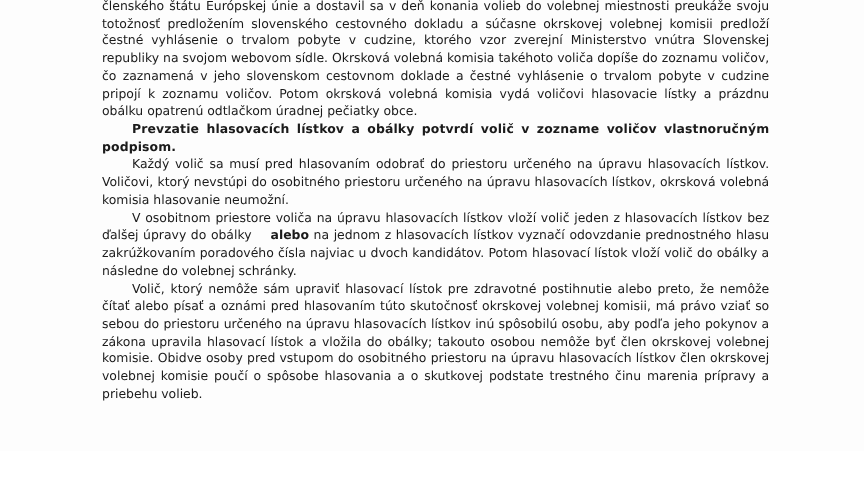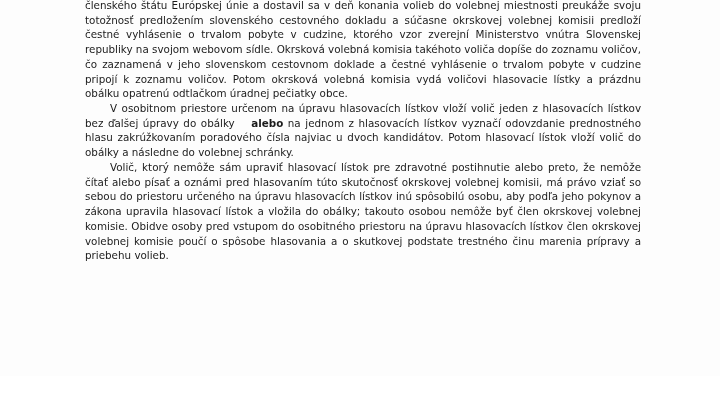--- a/index.html
+++ b/index.html
@@ -52,24 +52,26 @@
   }
 </style>
 </head>
 <body>
 
 <div class="page">
   <div class="text-column">
 
     <p class="para no-indent">členského štátu Európskej únie a dostavil sa v deň konania volieb do volebnej miestnosti preukáže svoju totožnosť predložením slovenského cestovného dokladu a súčasne okrskovej volebnej komisii predloží čestné vyhlásenie o trvalom pobyte v cudzine, ktorého vzor zverejní Ministerstvo vnútra Slovenskej republiky na svojom webovom sídle. Okrsková volebná komisia takéhoto voliča dopíše do zoznamu voličov, čo zaznamená v jeho slovenskom cestovnom doklade a čestné vyhlásenie o trvalom pobyte v cudzine pripojí k zoznamu voličov. Potom okrsková volebná komisia vydá voličovi hlasovacie lístky a prázdnu obálku opatrenú odtlačkom úradnej pečiatky obce.</p>
 
+    <p class="para bold-block">Prevzatie hlasovacích lístkov a obálky potvrdí volič v zozname voličov vlastnoručným podpisom.</p>
 
+    <p class="para">Každý volič sa musí pred hlasovaním odobrať do priestoru určeného na úpravu hlasovacích lístkov. Voličovi, ktorý nevstúpi do osobitného priestoru určeného na úpravu hlasovacích lístkov, okrsková volebná komisia hlasovanie neumožní.</p>
 
     <p class="para">
-      <span>V osobitnom priestore určenom na úpravu hlasovacích lístkov vloží volič jeden z hlasovacích lístkov bez ďalšej úpravy do obálky </span><b class="bold-run">alebo</b><span> na jednom z hlasovacích lístkov vyznačí odovzdanie prednostného hlasu zakrúžkovaním poradového čísla najviac u dvoch kandidátov. Potom hlasovací lístok vloží volič do obálky a následne do volebnej schránky.</span>
+      <span>V osobitnom priestore voliča na úpravu hlasovacích lístkov vloží volič jeden z hlasovacích lístkov bez ďalšej úpravy do obálky </span><b class="bold-run">alebo</b><span> na jednom z hlasovacích lístkov vyznačí odovzdanie prednostného hlasu zakrúžkovaním poradového čísla najviac u dvoch kandidátov. Potom hlasovací lístok vloží volič do obálky a následne do volebnej schránky.</span>
     </p>
 
 
     <p class="para">Volič, ktorý nemôže sám upraviť hlasovací lístok pre zdravotné postihnutie alebo preto, že nemôže čítať alebo písať a oznámi pred hlasovaním túto skutočnosť okrskovej volebnej komisii, má právo vziať so sebou do priestoru určeného na úpravu hlasovacích lístkov inú spôsobilú osobu, aby podľa jeho pokynov a zákona upravila hlasovací lístok a vložila do obálky; takouto osobou nemôže byť člen okrskovej volebnej komisie. Obidve osoby pred vstupom do osobitného priestoru na úpravu hlasovacích lístkov člen okrskovej volebnej komisie poučí o spôsobe hlasovania a o skutkovej podstate trestného činu marenia prípravy a priebehu volieb.</p>
 
 
   </div>
 </div>
 
 </body></html>

